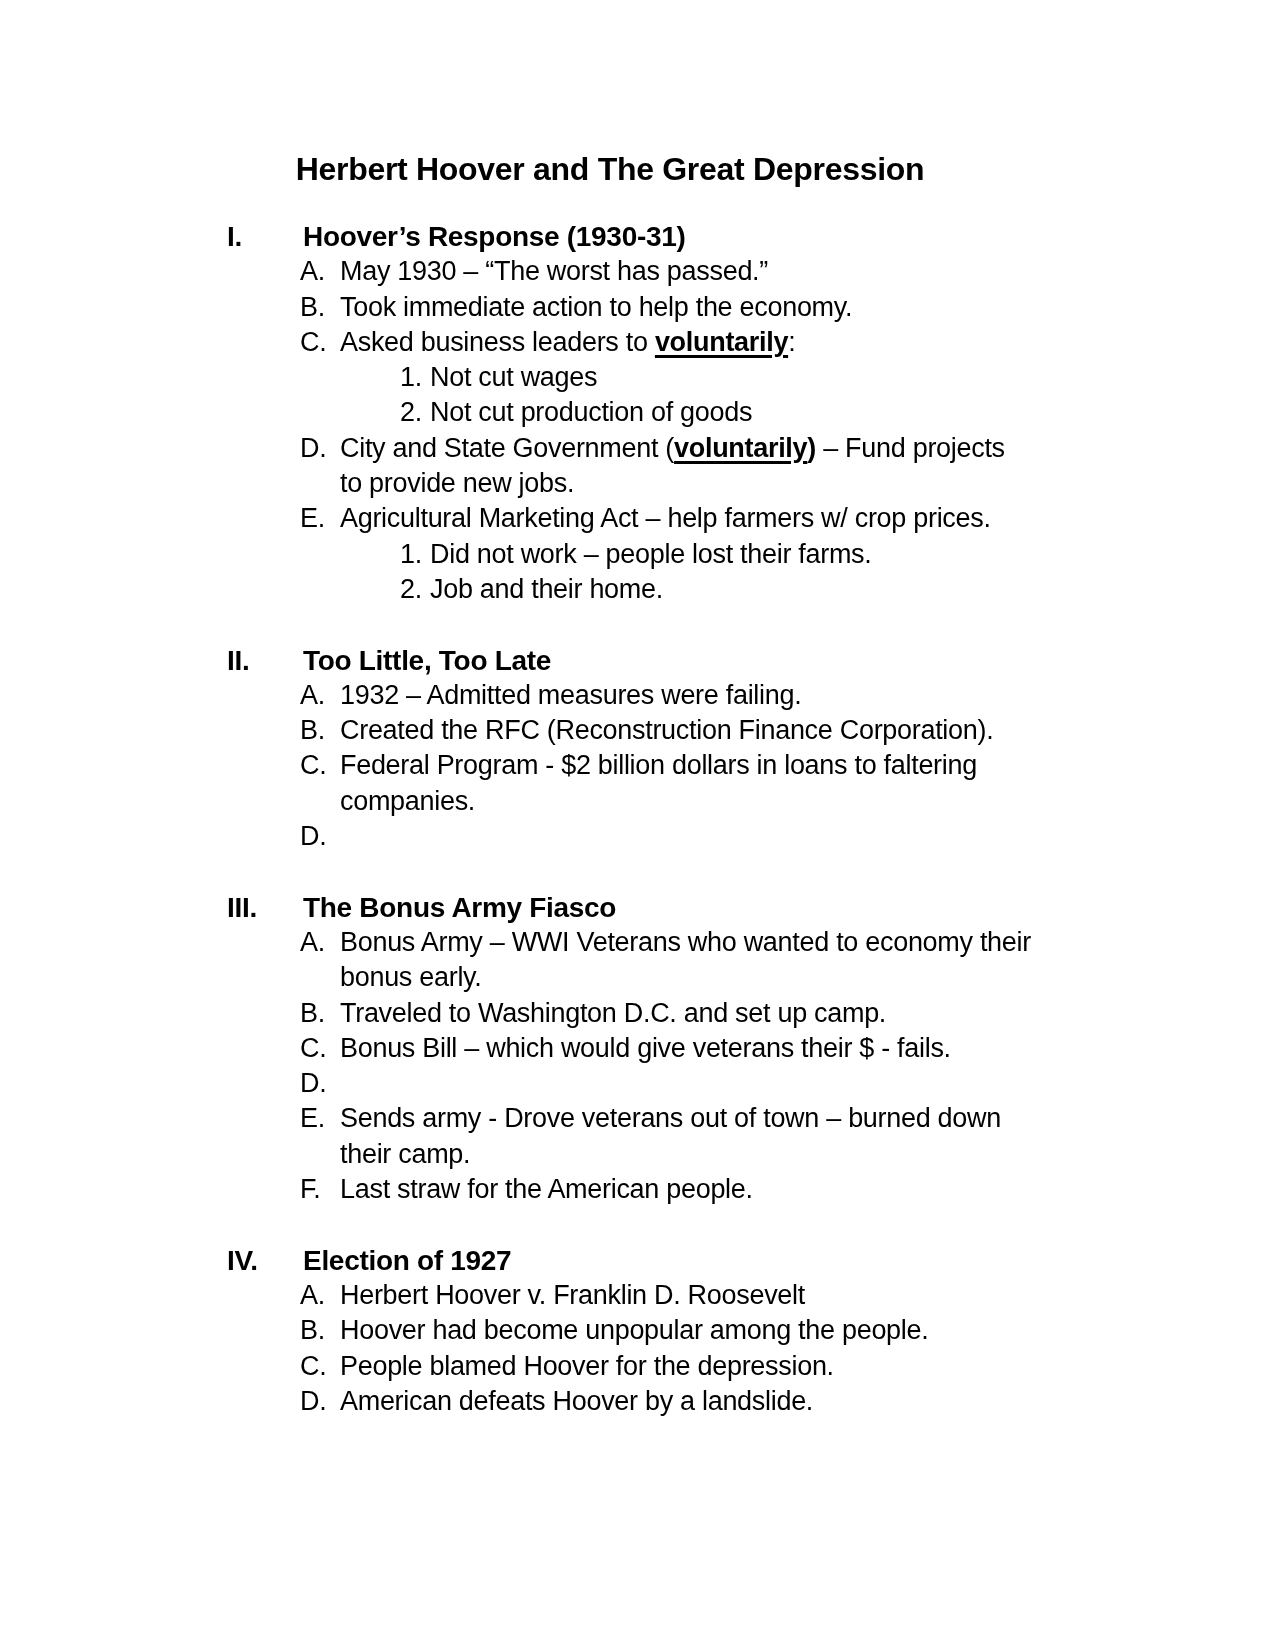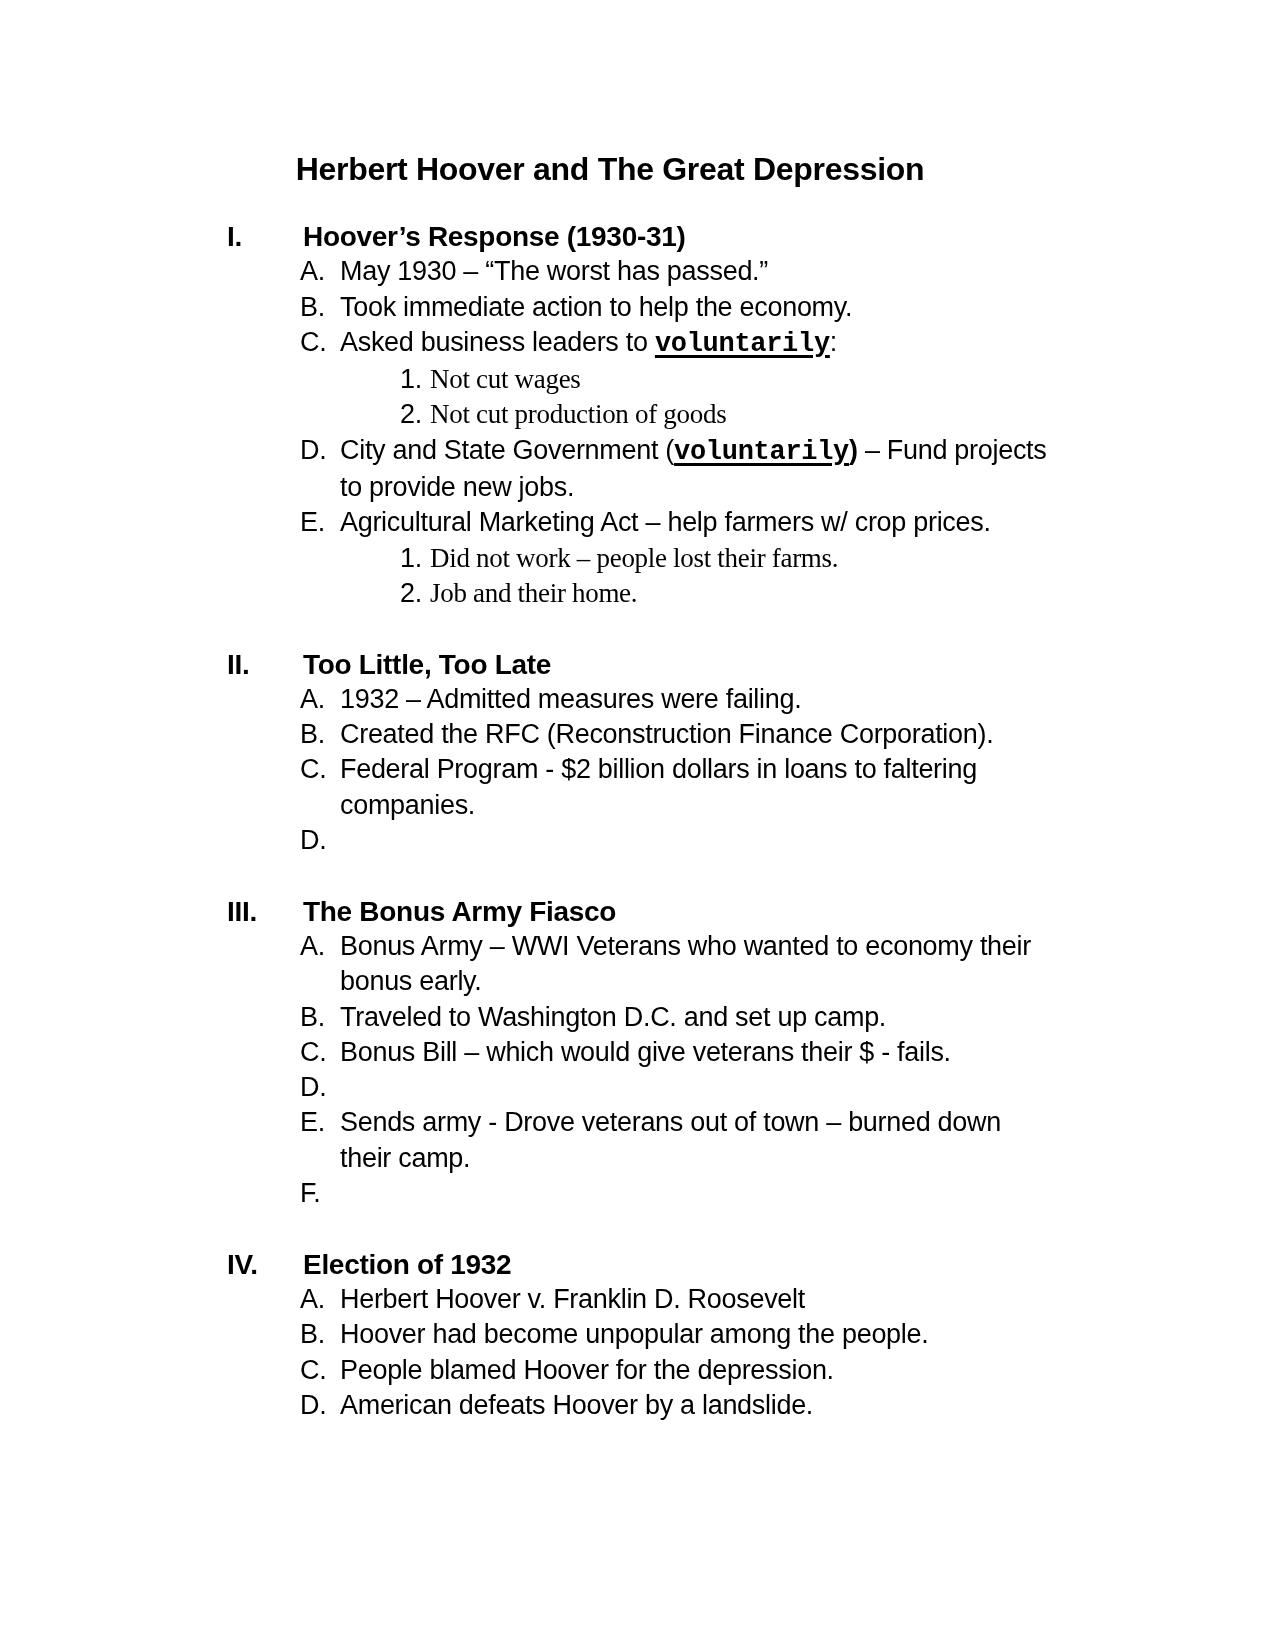--- a/index.html
+++ b/index.html
@@ -64,28 +64,26 @@
     display: flex;
     padding-left: 173px;
   }
   .subitem > .label {
     width: 30px;
     flex: none;
   }
   .subitem > .text {
     white-space: pre-wrap;
     width: 680px;
-    font-family: Liberation Serif, serif;
   }
   .b { font-weight: 700; }
   .u {
     text-decoration: underline;
     text-decoration-thickness: 2.5px;
     text-underline-offset: 4px;
-    font-family: Liberation Mono, monospace;
   }
 </style>
 </head>
 <body>
 
 <div class="page">
   <h1 class="title">Herbert Hoover and The Great Depression</h1>
   <div class="outline" id="outline">
       <div class="section">
         <div class="section-heading">
@@ -173,26 +171,27 @@
         <div class="item">
           <span class="label">D.</span>
         </div>
         <div class="item">
           <span class="label">E.</span>
           <span class="text"><span>Sends army - Drove veterans out of town – burned down
 their camp.</span></span>
         </div>
         <div class="item">
           <span class="label">F.</span>
+          <span class="text"><span>Last straw for the American people.</span></span>
         </div>
       </div>
       <div class="section">
         <div class="section-heading">
           <span class="numeral">IV.</span>
-          <span class="heading-text">Election of 1932</span>
+          <span class="heading-text">Election of 1927</span>
         </div>
         <div class="item">
           <span class="label">A.</span>
           <span class="text"><span>Herbert Hoover v. Franklin D. Roosevelt</span></span>
         </div>
         <div class="item">
           <span class="label">B.</span>
           <span class="text"><span>Hoover had become unpopular among the people.</span></span>
         </div>
         <div class="item">

